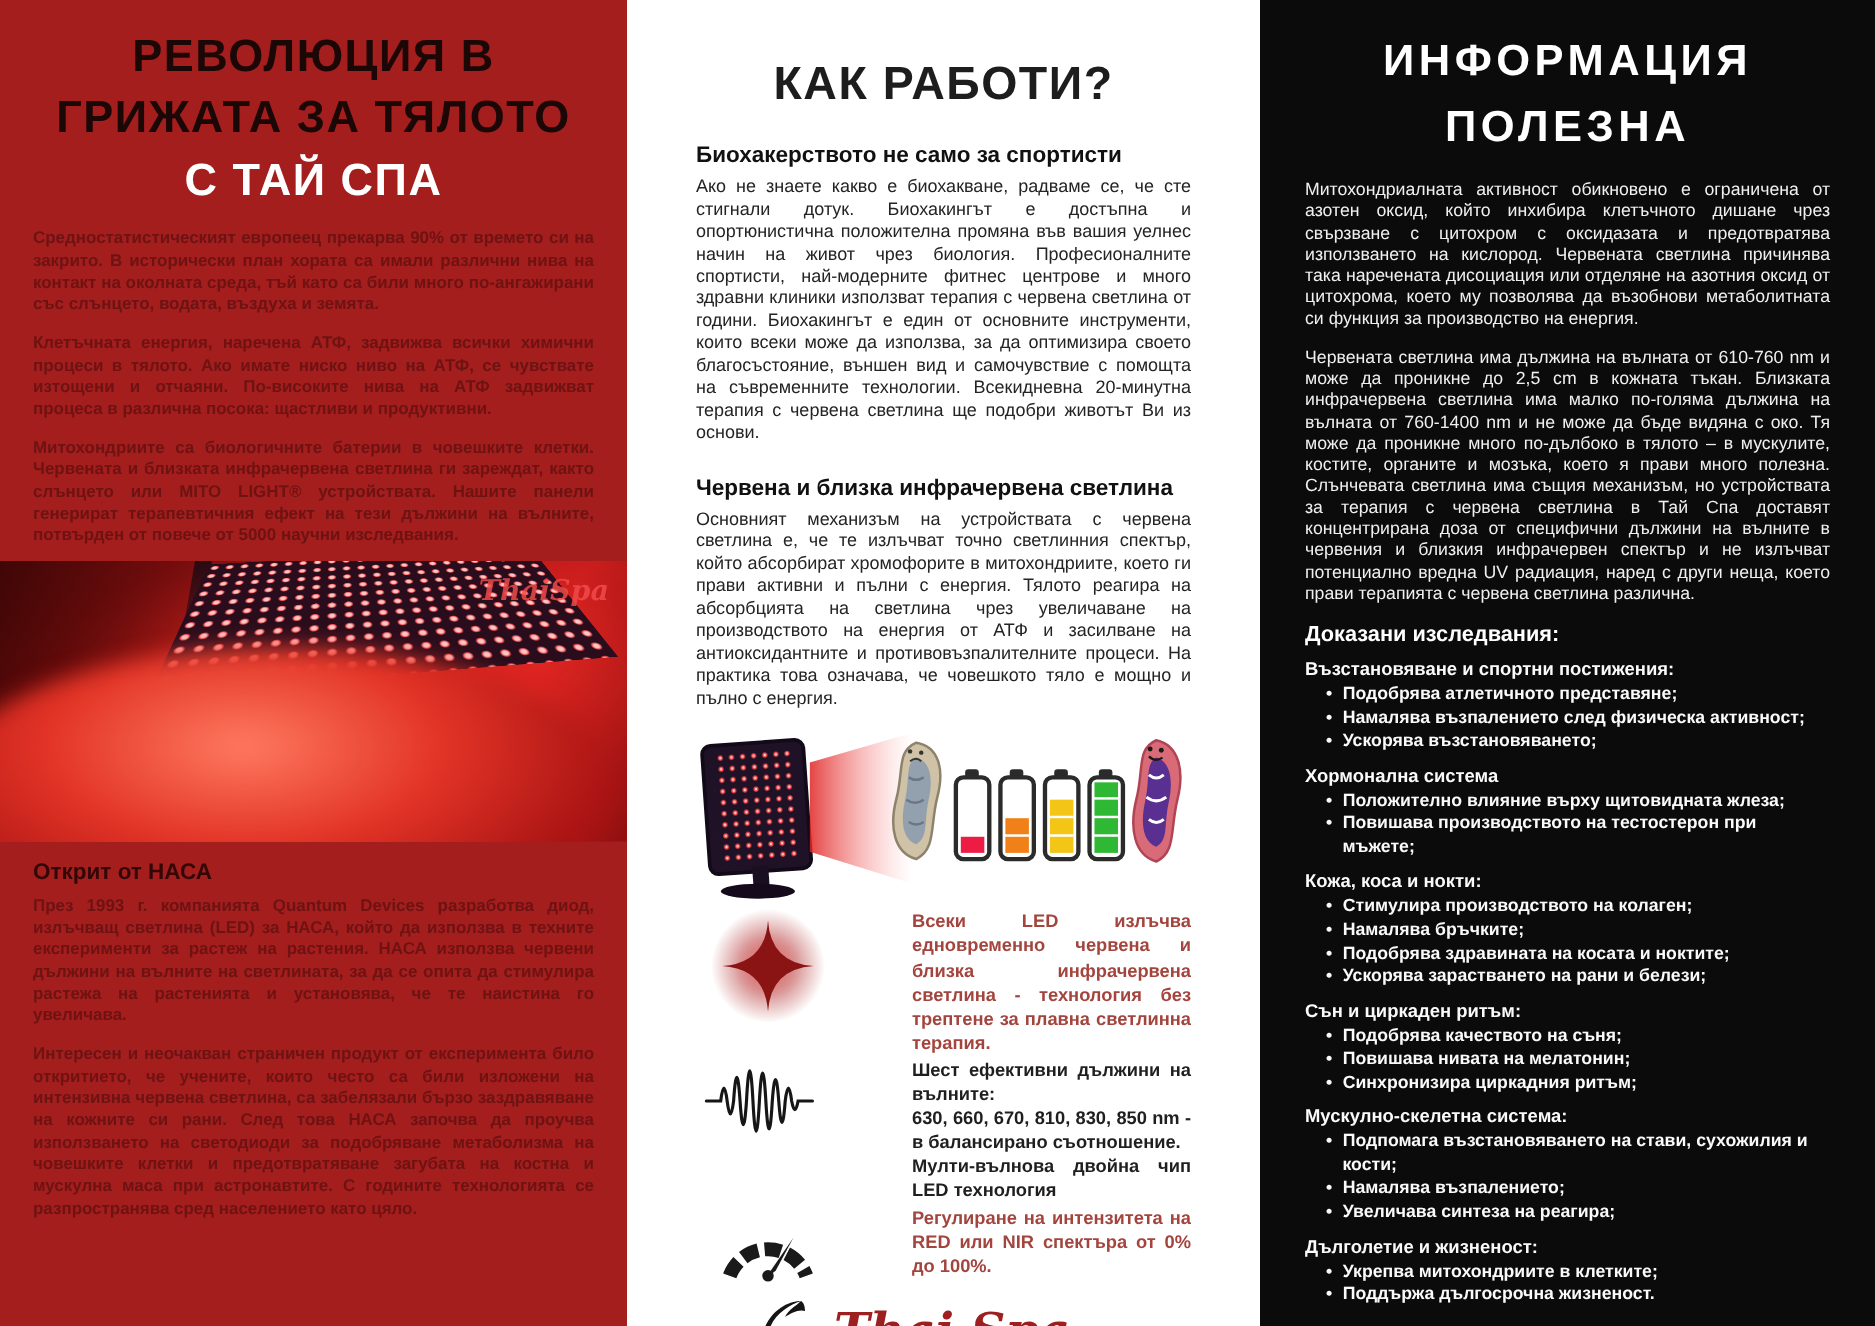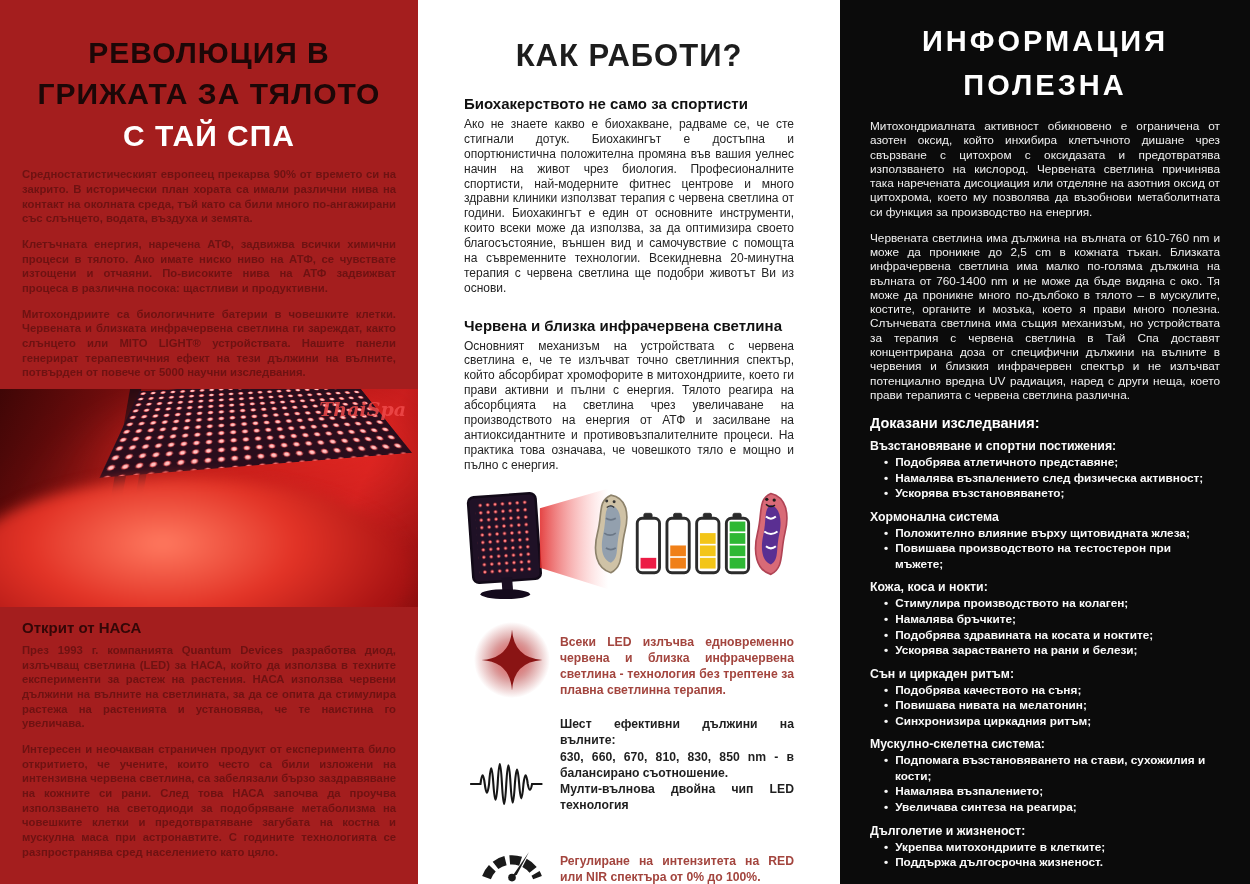--- a/index.html
+++ b/index.html
@@ -3,27 +3,27 @@
 <meta charset="utf-8">
 <style>
   * { box-sizing: border-box; margin: 0; padding: 0; }
   html, body { width: 1250px; height: 884px; }
   body { font-family: "Liberation Sans", sans-serif; overflow: hidden; }
   .page { display: flex; width: 1250px; height: 884px; }
   .col { height: 884px; overflow: hidden; }
 
   
   .col-left { width: 418px; background: #A41E1E; }
-  .left-title { margin-top: 32px; text-align: center; line-height: 1.38; font-weight: 800; padding: 0 8px; }
+  .left-title { margin-top: 17px; text-align: center; line-height: 1.38; font-weight: 800; padding: 0 8px; }
   .left-title span { display: block; font-size: 30px; letter-spacing: 1px; }
   .lt-black { color: #1c0707; }
   .lt-white { color: #ffffff; }
   .lp { margin: 11px 22px 0; font-size: 11.3px; line-height: 1.3; text-align: justify;
         font-weight: 600; color: #6E1212; }
-  .photo { position: relative; margin-top: 9px; height: 218px; overflow: hidden;
+  .photo { position: relative; margin-top: 9px; height: 187px; overflow: hidden;
            background: linear-gradient(115deg, #3f0606 0%, #7c0e0e 28%, #a81212 55%, #c91d1d 78%, #8e0f0f 100%); }
   .ph-arm { position: absolute; left: 118px; top: -6px; width: 11px; height: 150px;
             background: #240910; transform: rotate(10deg); box-shadow: 22px 6px 0 -2px #2e0b12; }
   .ph-panel { position: absolute; left: 128px; top: -34px; width: 255px; height: 125px;
               background-color: #2a0d1c;
               background-image: radial-gradient(circle, #ffc4c4 1.5px, rgba(255,80,80,.85) 2.6px, transparent 3.3px);
               background-size: 11px 11px;
               transform: perspective(260px) rotateX(52deg) rotate(-6deg);
               box-shadow: 0 35px 70px rgba(255,50,40,.5); }
   .ph-body { position: absolute; left: -40px; bottom: -60px; width: 450px; height: 190px;
@@ -36,21 +36,21 @@
 
   
   .col-mid { width: 422px; background: #ffffff; padding: 0 46px; }
   .mid-title { margin-top: 38px; text-align: center; font-size: 31px; font-weight: 800;
                letter-spacing: 1px; color: #1d1d1d; }
   .sec-h { margin-top: 21px; font-size: 15px; font-weight: 800; color: #111; }
   .sec-b { margin-top: 5px; font-size: 12px; line-height: 1.24; text-align: justify;
            font-weight: 500; color: #242424; }
   .illustration { margin-top: 10px; height: 122px; }
   .illustration svg { width: 100%; height: 100%; display: block; }
-  .feature { display: flex; align-items: flex-end; margin-top: 18px; }
+  .feature { display: flex; align-items: flex-start; margin-top: 2px; gap: 48px; }
   .f-icon { flex: 0 0 96px; display: flex; justify-content: center; align-items: center; }
   .f-text { flex: 1; font-size: 12.2px; line-height: 1.32; text-align: justify; font-weight: 600; }
   .f-red { color: #A3453E; }
   .f-dark { color: #1f1f1f; }
   .pre { white-space: pre-line; }
   .logo { display: flex; justify-content: center; align-items: center; margin-top: 8px; gap: 10px; }
   .logo-name { font-family: "DejaVu Serif", serif; font-style: italic; font-weight: 700;
                font-size: 32px; color: #9C2020; line-height: 1; }
   .logo-sub { margin-top: 3px; font-size: 10.5px; letter-spacing: 5px; font-weight: 600; color: #161616; }
 

